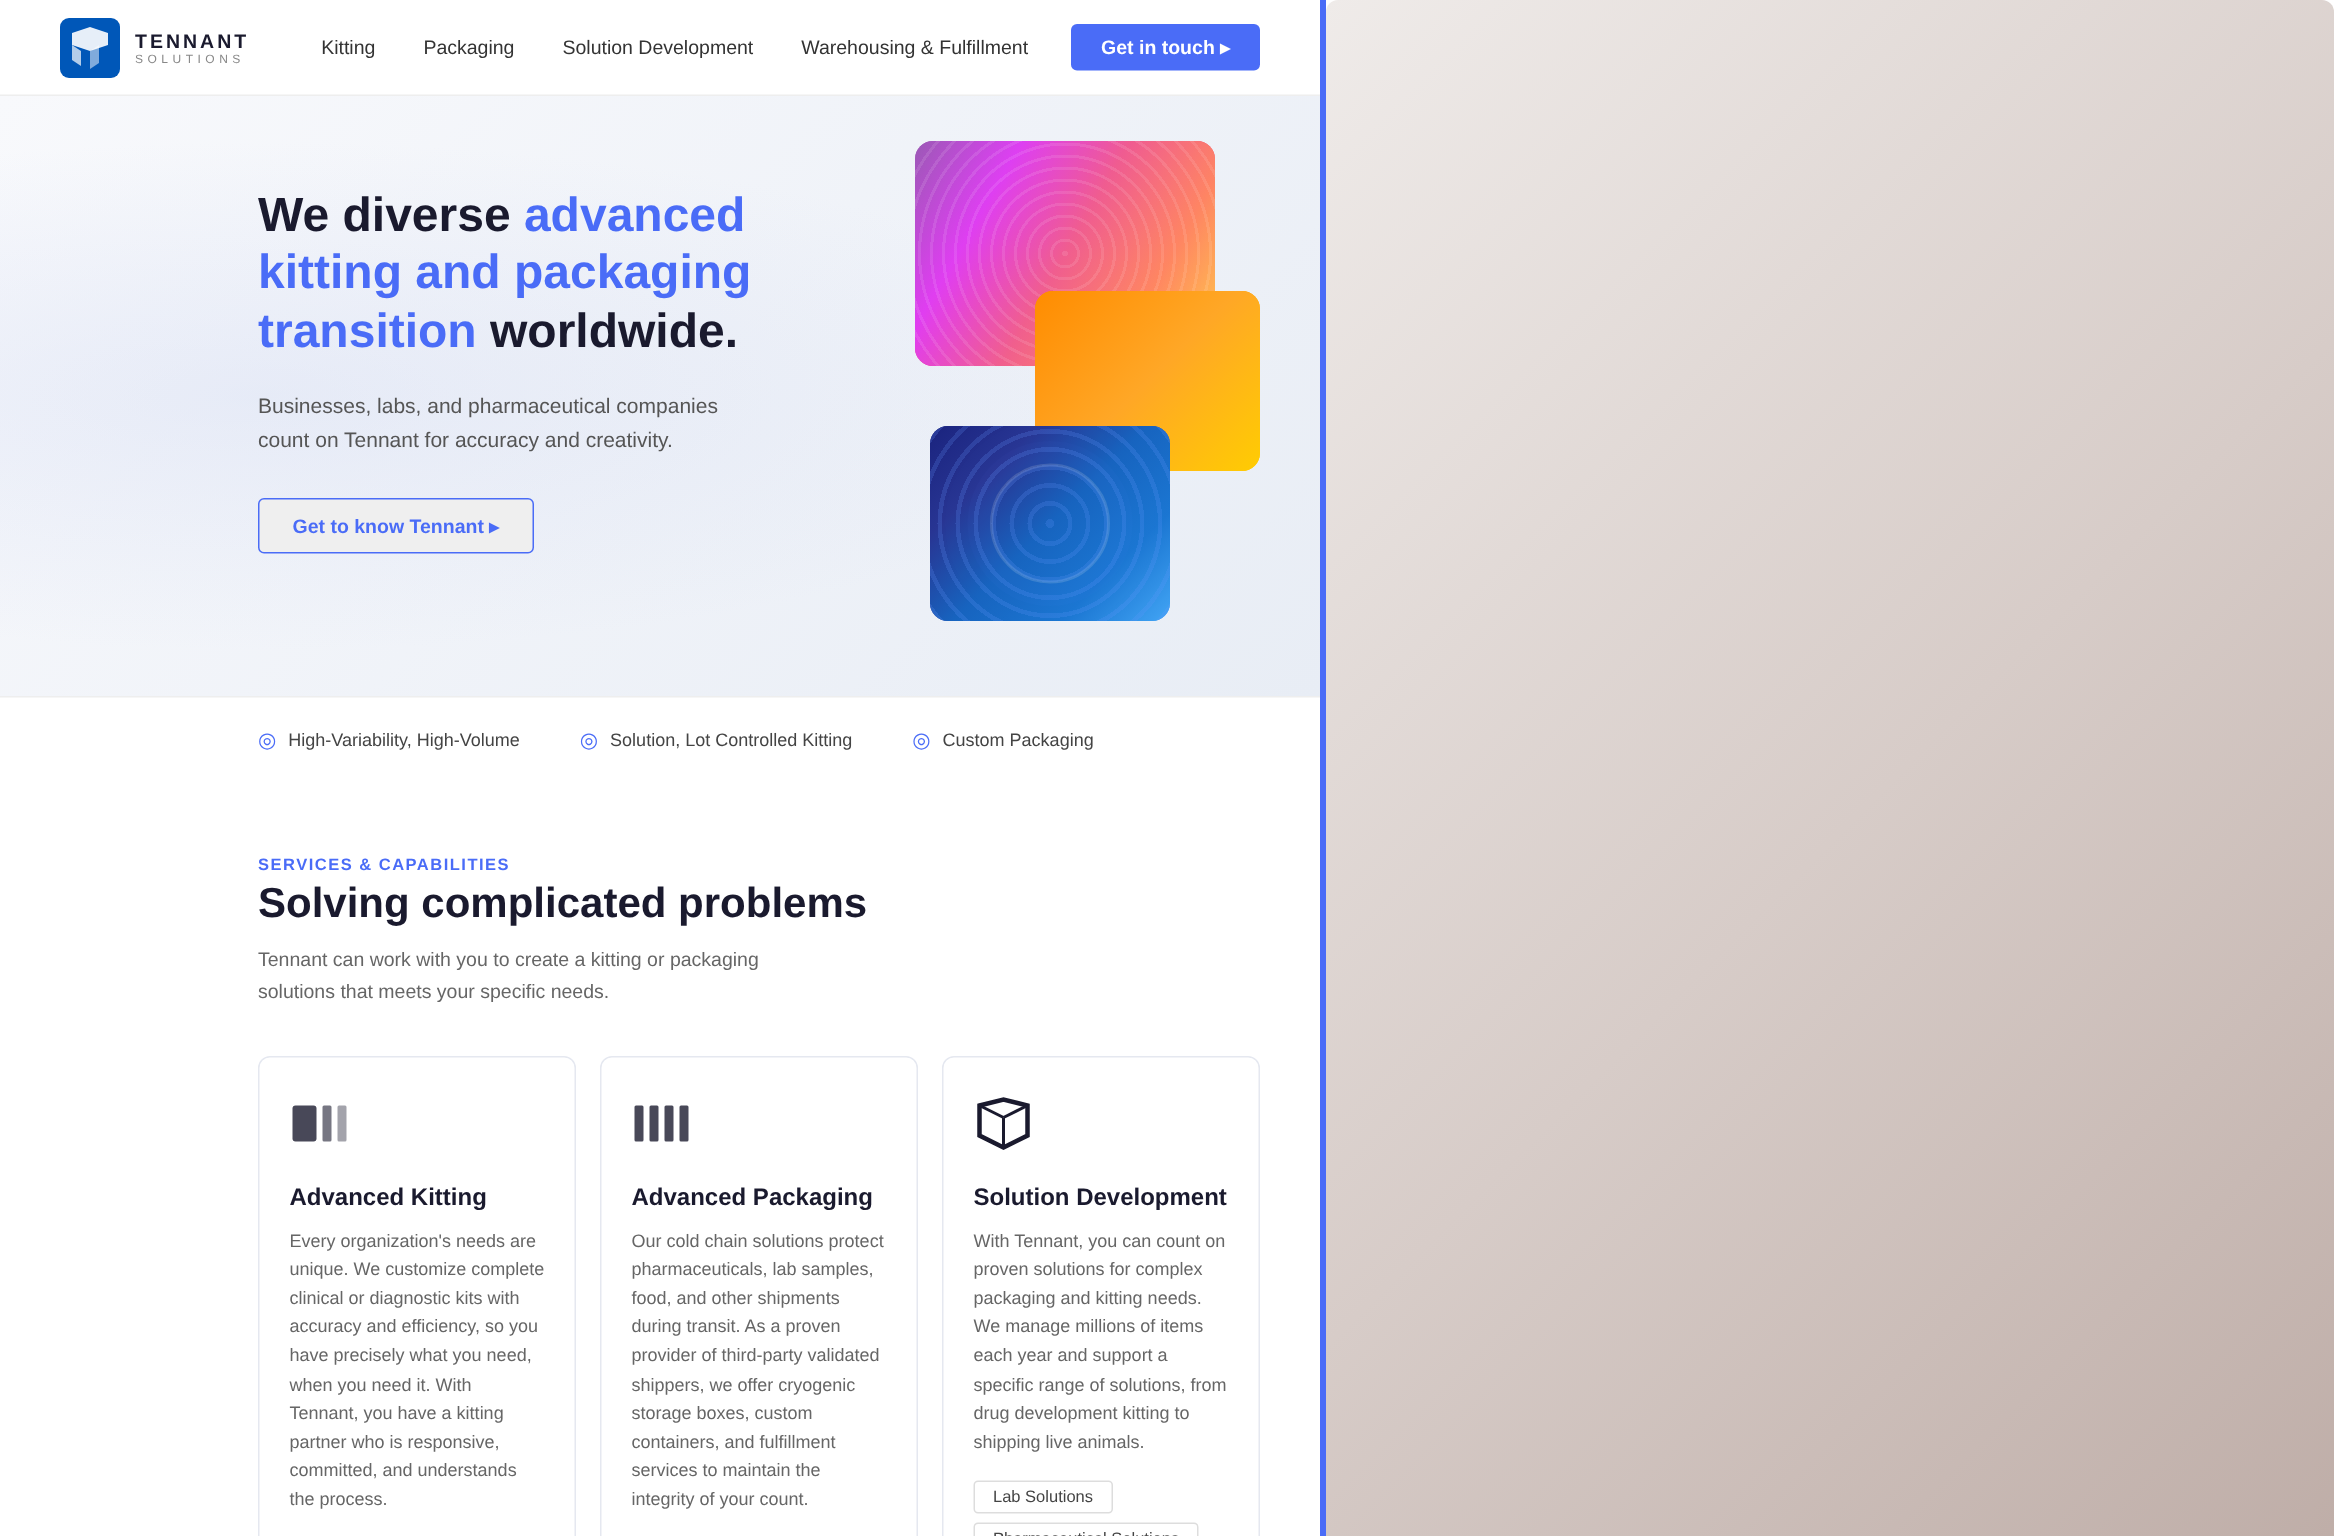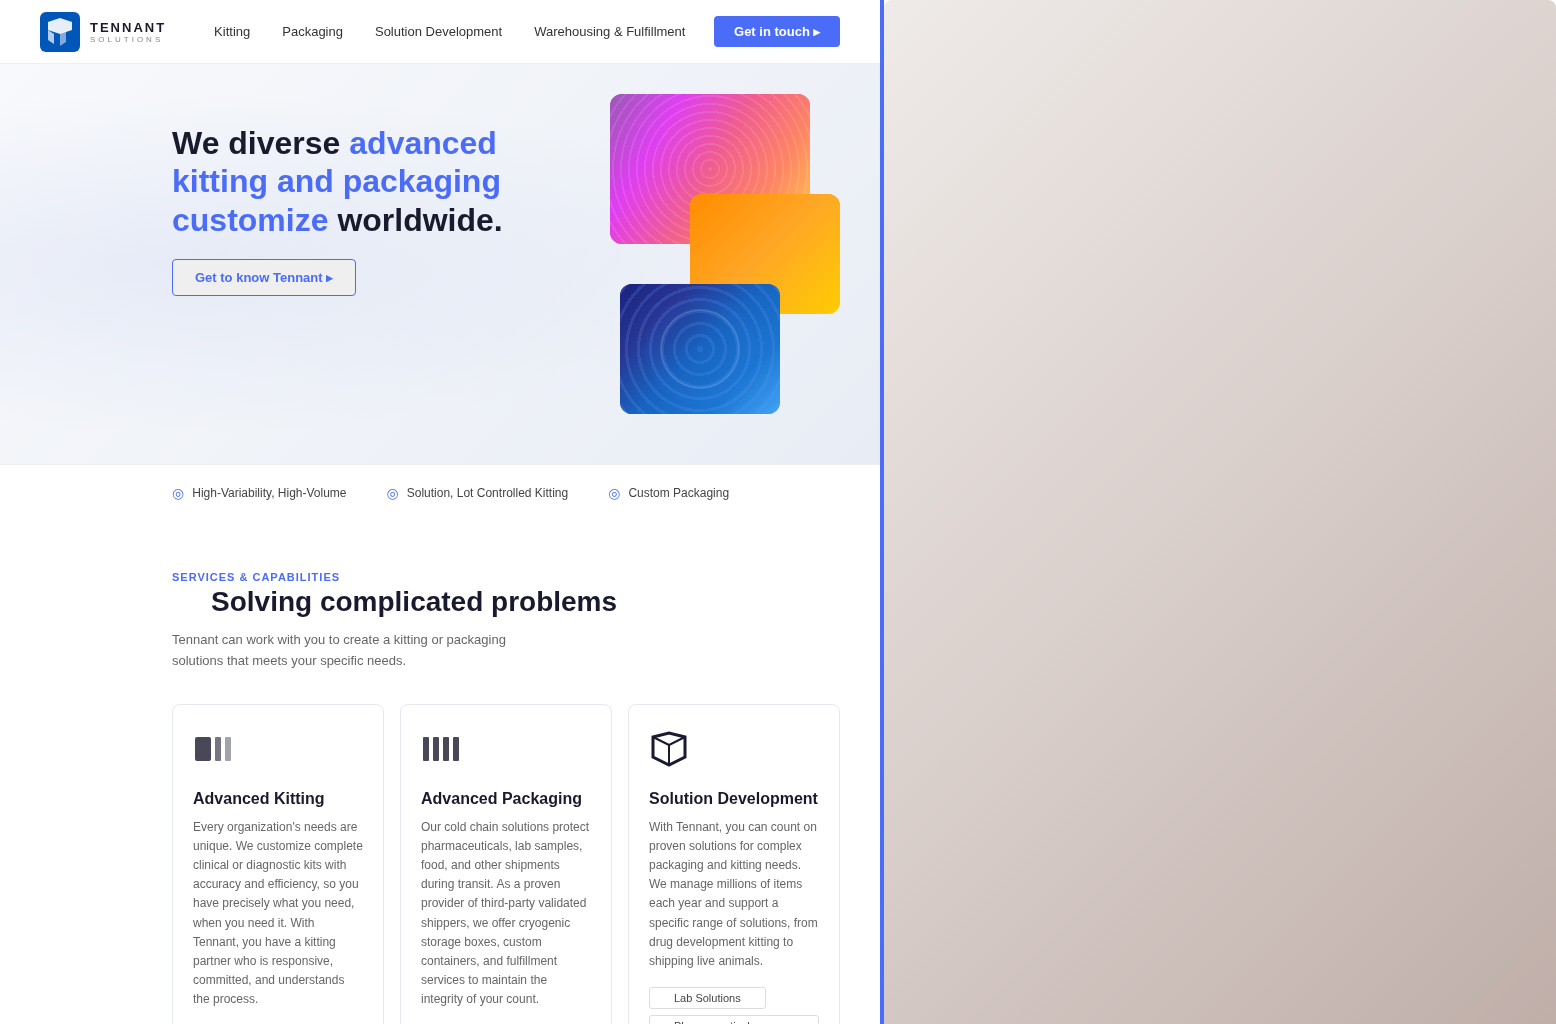--- a/index.html
+++ b/index.html
@@ -183,21 +183,20 @@
       font-weight: 600;
       letter-spacing: 1px;
       text-transform: uppercase;
       margin-bottom: 3px;
     }
     .section-title {
       font-size: 28px;
       font-weight: 700;
       color: #1a1a2e;
       margin-bottom: 12px;
-      margin-left: 39px;
     }
     .section-subtitle {
       font-size: 13px;
       color: #666;
       line-height: 1.6;
       max-width: 380px;
       margin-bottom: 32px;
     }
     .cards-grid {
       display: grid;
@@ -230,21 +229,21 @@
     }
     .card-tags {
       display: flex;
       flex-direction: column;
       gap: 6px;
       margin-bottom: 20px;
     }
     .card-tag {
       display: inline-block;
       border: 1px solid #ddd;
-      padding: 4px 24px;
+      padding: 4px 12px;
       border-radius: 3px;
       font-size: 11px;
       color: #444;
       width: fit-content;
     }
 
     
     .secondary-page {
       flex: 1;
       background: #fff;
@@ -569,22 +568,23 @@
       <span class="nav-item">Solution Development</span>
       <span class="nav-item">Warehousing &amp; Fulfillment</span>
     </nav>
     <div class="get-in-touch-btn">Get in touch ▸</div>
   </header>
 
   <section class="hero">
     <div class="hero-bg"></div>
     <div class="hero-content">
       <h1 class="hero-title">
-        <span>We diverse </span><span class="highlight">advanced kitting and packaging customize</span><span> worldwide.</span>
+        <span>We diverse </span><span class="highlight">advanced kitting and packaging transition</span><span> worldwide.</span>
       </h1>
+      <p class="hero-subtitle">Businesses, labs, and pharmaceutical companies count on Tennant for accuracy and creativity.</p>
       <button class="hero-cta">Get to know Tennant ▸</button>
     </div>
     <div class="hero-images">
       <div class="img-stack">
         <div class="img-block img-block-1">
           <div style="position:absolute;inset:0;background:linear-gradient(120deg,#9b59b6,#e040fb,#f06292,#ff8a65,#ffd54f);opacity:0.9"></div>
         </div>
         <div class="img-block img-block-2">
           <div style="position:absolute;inset:0;background:linear-gradient(135deg,#ff8c00,#ffa726,#ffcc02)"></div>
         </div>

